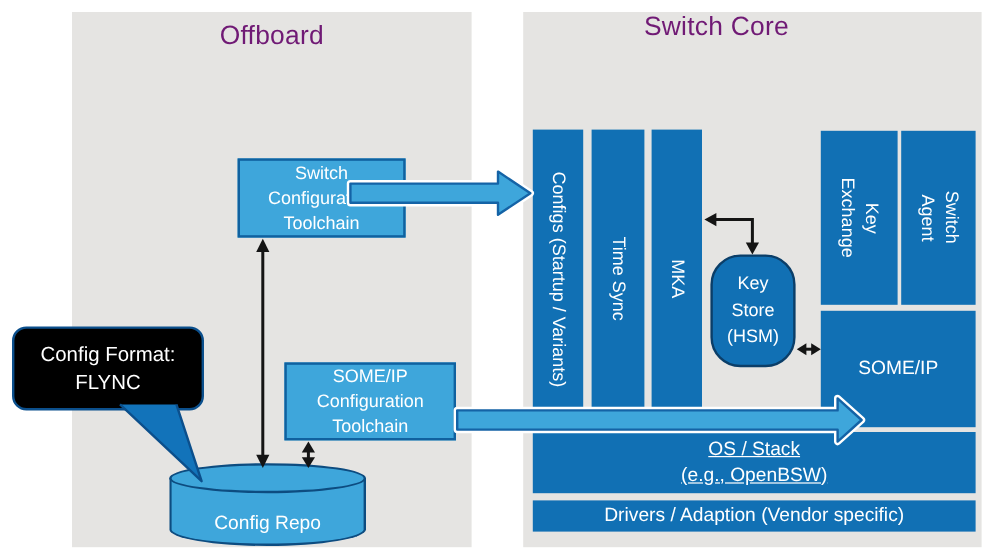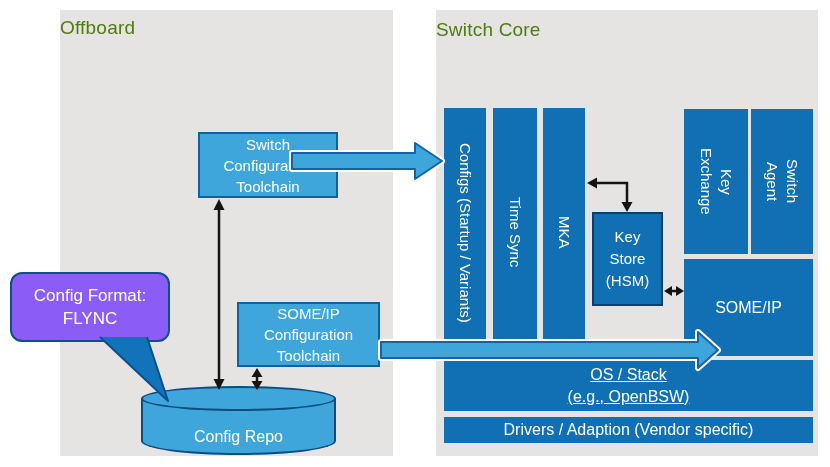--- a/index.html
+++ b/index.html
@@ -2,42 +2,42 @@
 <html><head>
 <meta charset="utf-8">
 <style>
   html,body{margin:0;padding:0;background:#ffffff;}
   .stage{
     position:relative;width:830px;height:467px;background:#ffffff;overflow:hidden;
     font-family:"Liberation Sans", sans-serif;
   }
   .panel{position:absolute;background:#e5e4e2;}
   .panel-title{
-    position:absolute;color:#4d7c0f;font-size:19px;letter-spacing:.2px;
+    position:absolute;text-align:center;color:#701a75;font-size:22px;letter-spacing:.2px;
   }
   .node{
     position:absolute;box-sizing:border-box;display:flex;align-items:center;justify-content:center;
     color:#ffffff;text-align:center;white-space:pre-line;z-index:1;
   }
   .light{background:#3ea6db;border:2px solid #10619f;}
   .dark{background:#1170b4;border:none;}
   .toolchain{font-size:15px;line-height:21px;}
   .vcol{font-size:15px;}
   .vcol .vtxt{writing-mode:vertical-rl;text-orientation:mixed;white-space:pre-line;text-align:center;line-height:20px;}
   .keystore{background:#1170b4;border:2px solid #0b3e68;font-size:15px;line-height:22px;}
   .bigbox{font-size:16px;line-height:22px;}
   
   .bubble{
     position:absolute;box-sizing:border-box;z-index:1;
-    background:#8b5cf6;border:2px solid #0b4f8c;border-radius:12px;
+    background:#000000;border:2px solid #0b4f8c;border-radius:12px;
     display:flex;align-items:center;justify-content:center;
     color:#fff;font-size:17px;line-height:23px;text-align:center;white-space:pre-line;
   }
   
-  .cylinder{position:absolute;z-index:1;padding-left:31px;}
+  .cylinder{position:absolute;z-index:1;}
   .cyl-body{
     position:absolute;left:0;right:0;top:12px;bottom:0;box-sizing:border-box;
     background:#3ea6db;border:2px solid #0d4c80;border-top:none;
     border-radius:0 0 50% 50% / 0 0 14px 14px;
   }
   .cyl-top{
     position:absolute;left:0;right:0;top:0;height:25px;box-sizing:border-box;
     background:#3ea6db;border:2px solid #0d4c80;border-radius:50%;
   }
   .cyl-label{
@@ -47,21 +47,21 @@
 </style>
 </head>
 <body>
 
 <div class="stage">
 
   <div class="panel" style="left:60px;top:10px;width:333px;height:446px;"></div>
   <div class="panel" style="left:436px;top:10px;width:382px;height:446px;"></div>
 
   <div class="panel-title" style="left:60px;top:17px;width:333px;">Offboard</div>
-  <div class="panel-title" style="left:436px;top:19px;width:322px;">Switch Core</div>
+  <div class="panel-title" style="left:436px;top:9px;width:322px;">Switch Core</div>
 
   <div class="node light toolchain" style="left:150px;top:132px;width:140px;height:66px;margin-left:48px;">
     <span>Switch
 Configuration
 Toolchain</span>
   </div>
 
   <div class="node light toolchain" style="left:237px;top:302px;width:143px;height:65px;">
     <span>SOME/IP
 Configuration
@@ -82,21 +82,21 @@
   <div class="node dark vcol" style="left:444px;top:108px;width:42px;height:249px;">
     <span class="vtxt">Configs (Startup / Variants)</span>
   </div>
   <div class="node dark vcol" style="left:493px;top:108px;width:44px;height:249px;">
     <span class="vtxt">Time Sync</span>
   </div>
   <div class="node dark vcol" style="left:543px;top:108px;width:42px;height:249px;">
     <span class="vtxt">MKA</span>
   </div>
 
-  <div class="node keystore" style="left:592px;top:212px;width:71px;height:94px;">
+  <div class="node keystore" style="left:592px;top:212px;width:71px;height:94px;border-radius:25px;">
     <span>Key
 Store
 (HSM)</span>
   </div>
 
   <div class="node dark vcol" style="left:684px;top:109px;width:64px;height:145px;">
     <span class="vtxt">Key
 Exchange</span>
   </div>
   <div class="node dark vcol" style="left:751px;top:109px;width:62px;height:145px;">

